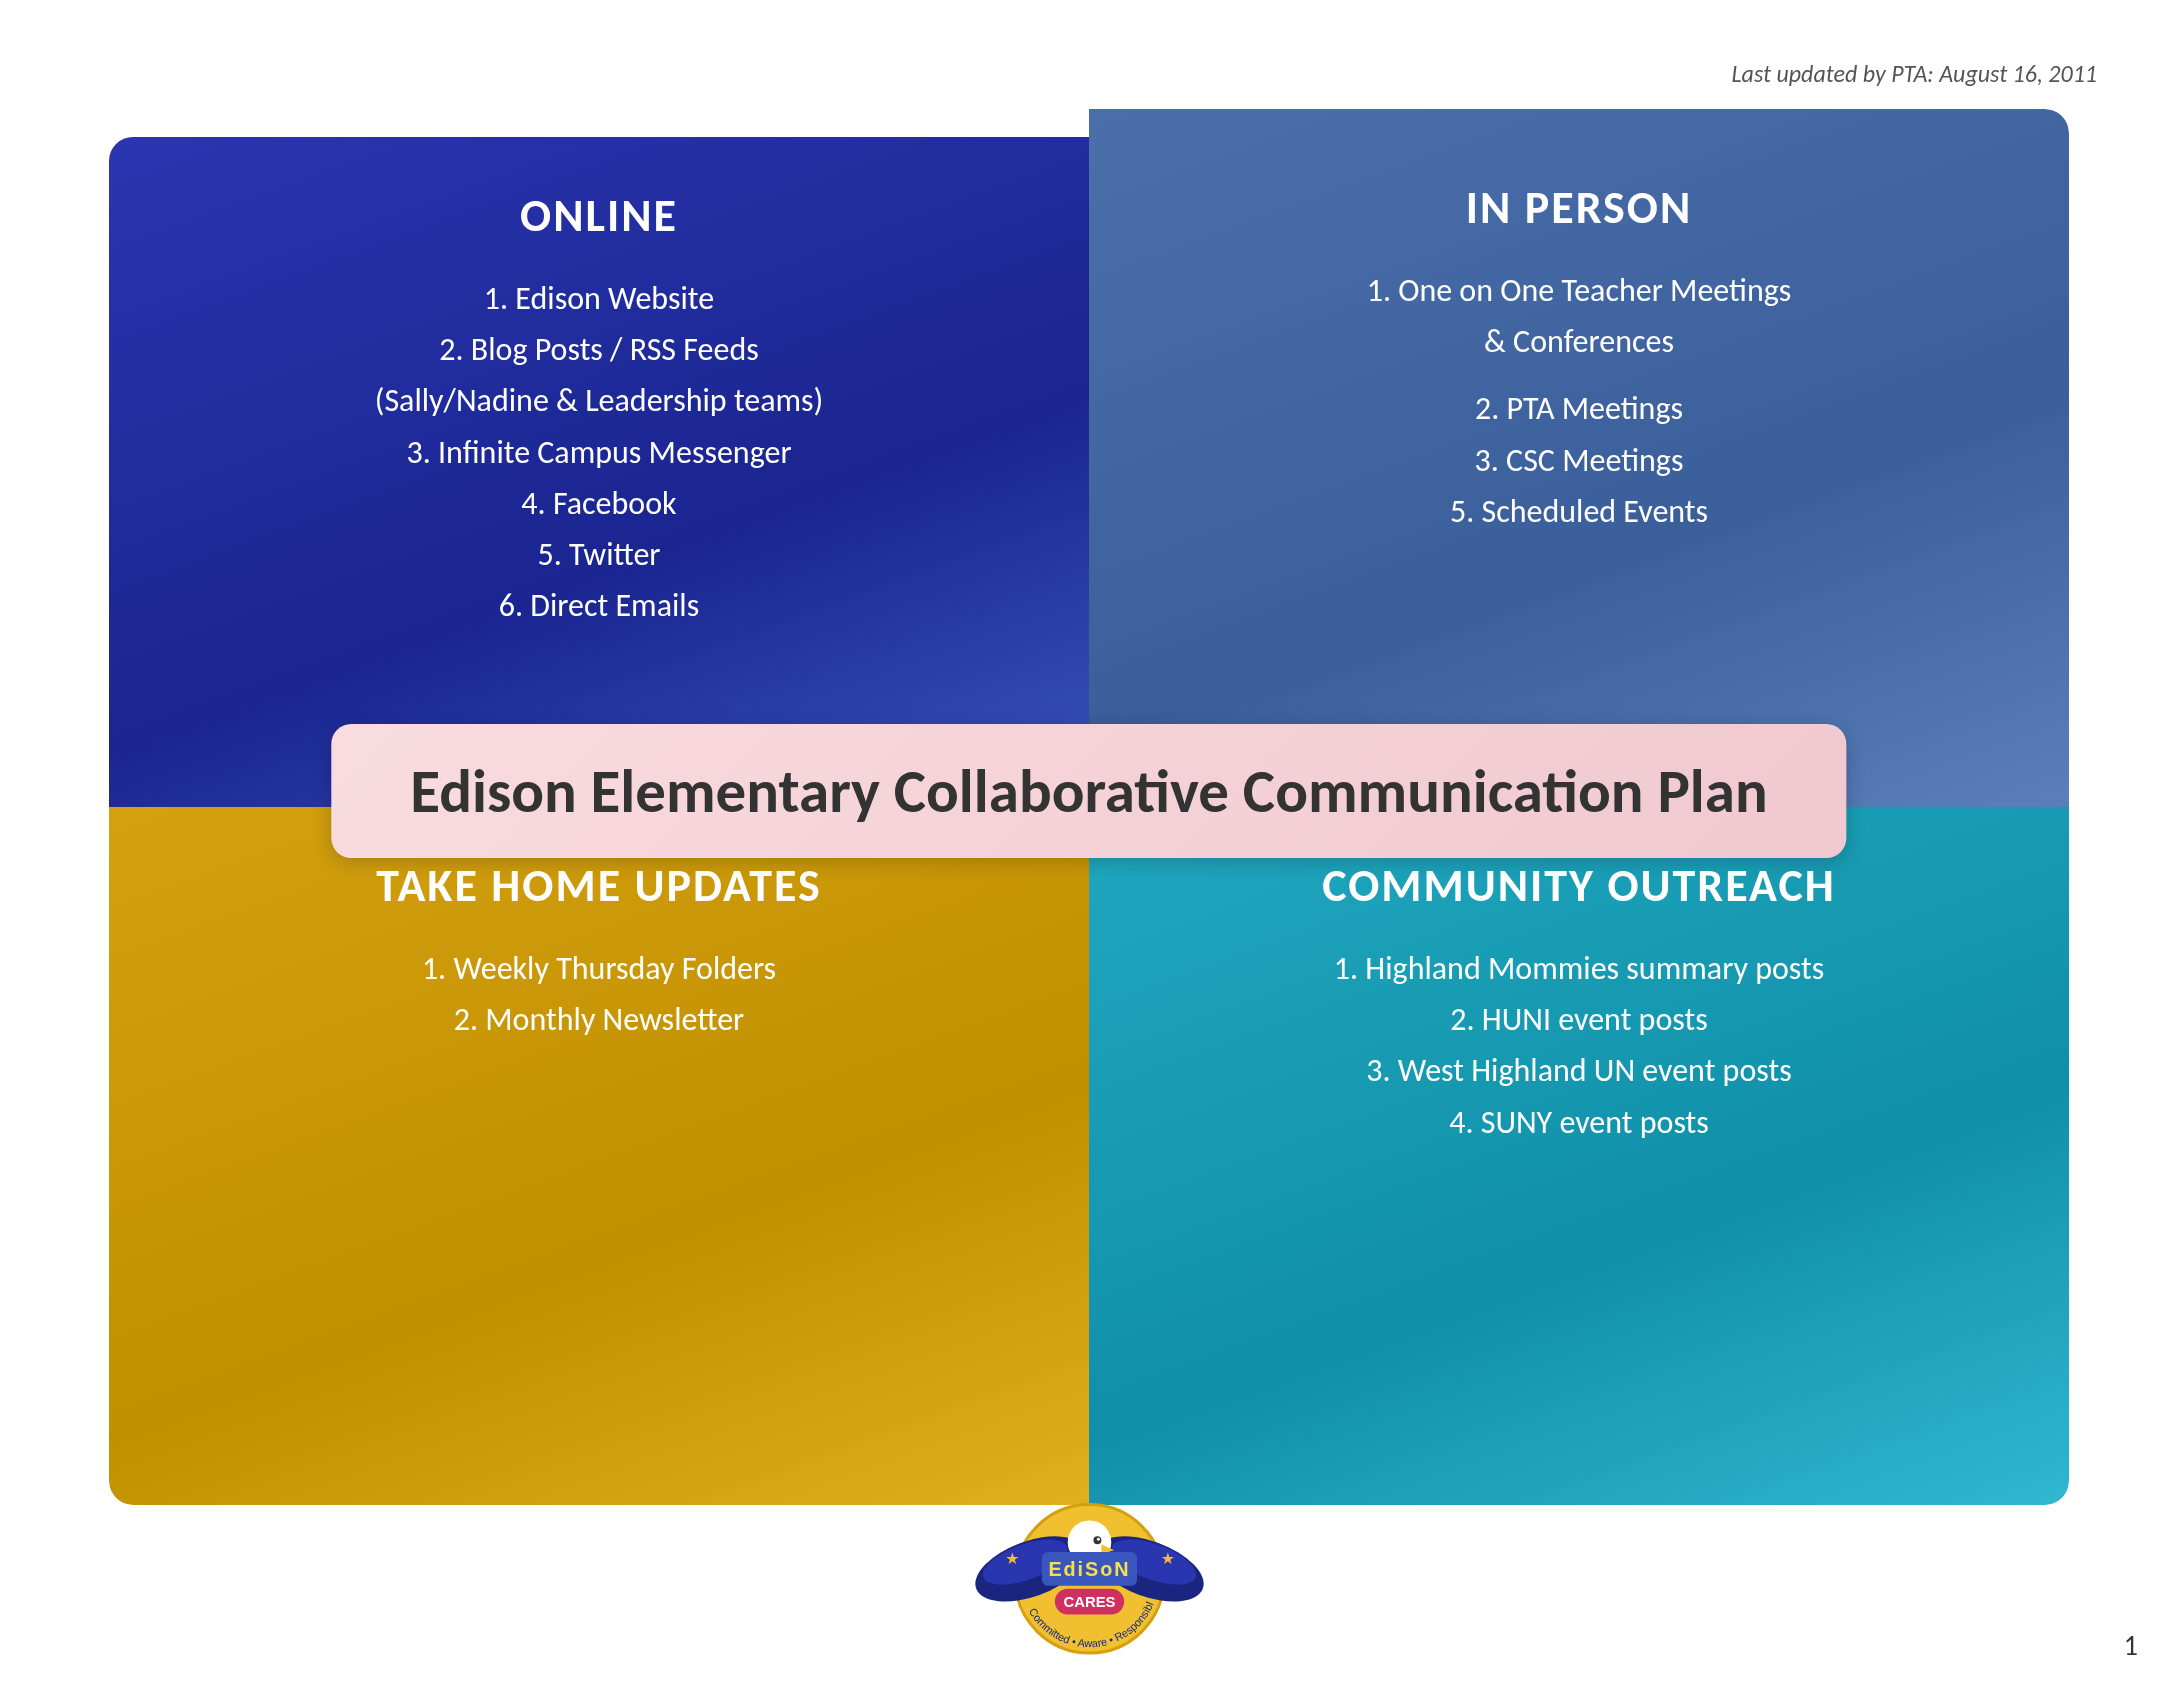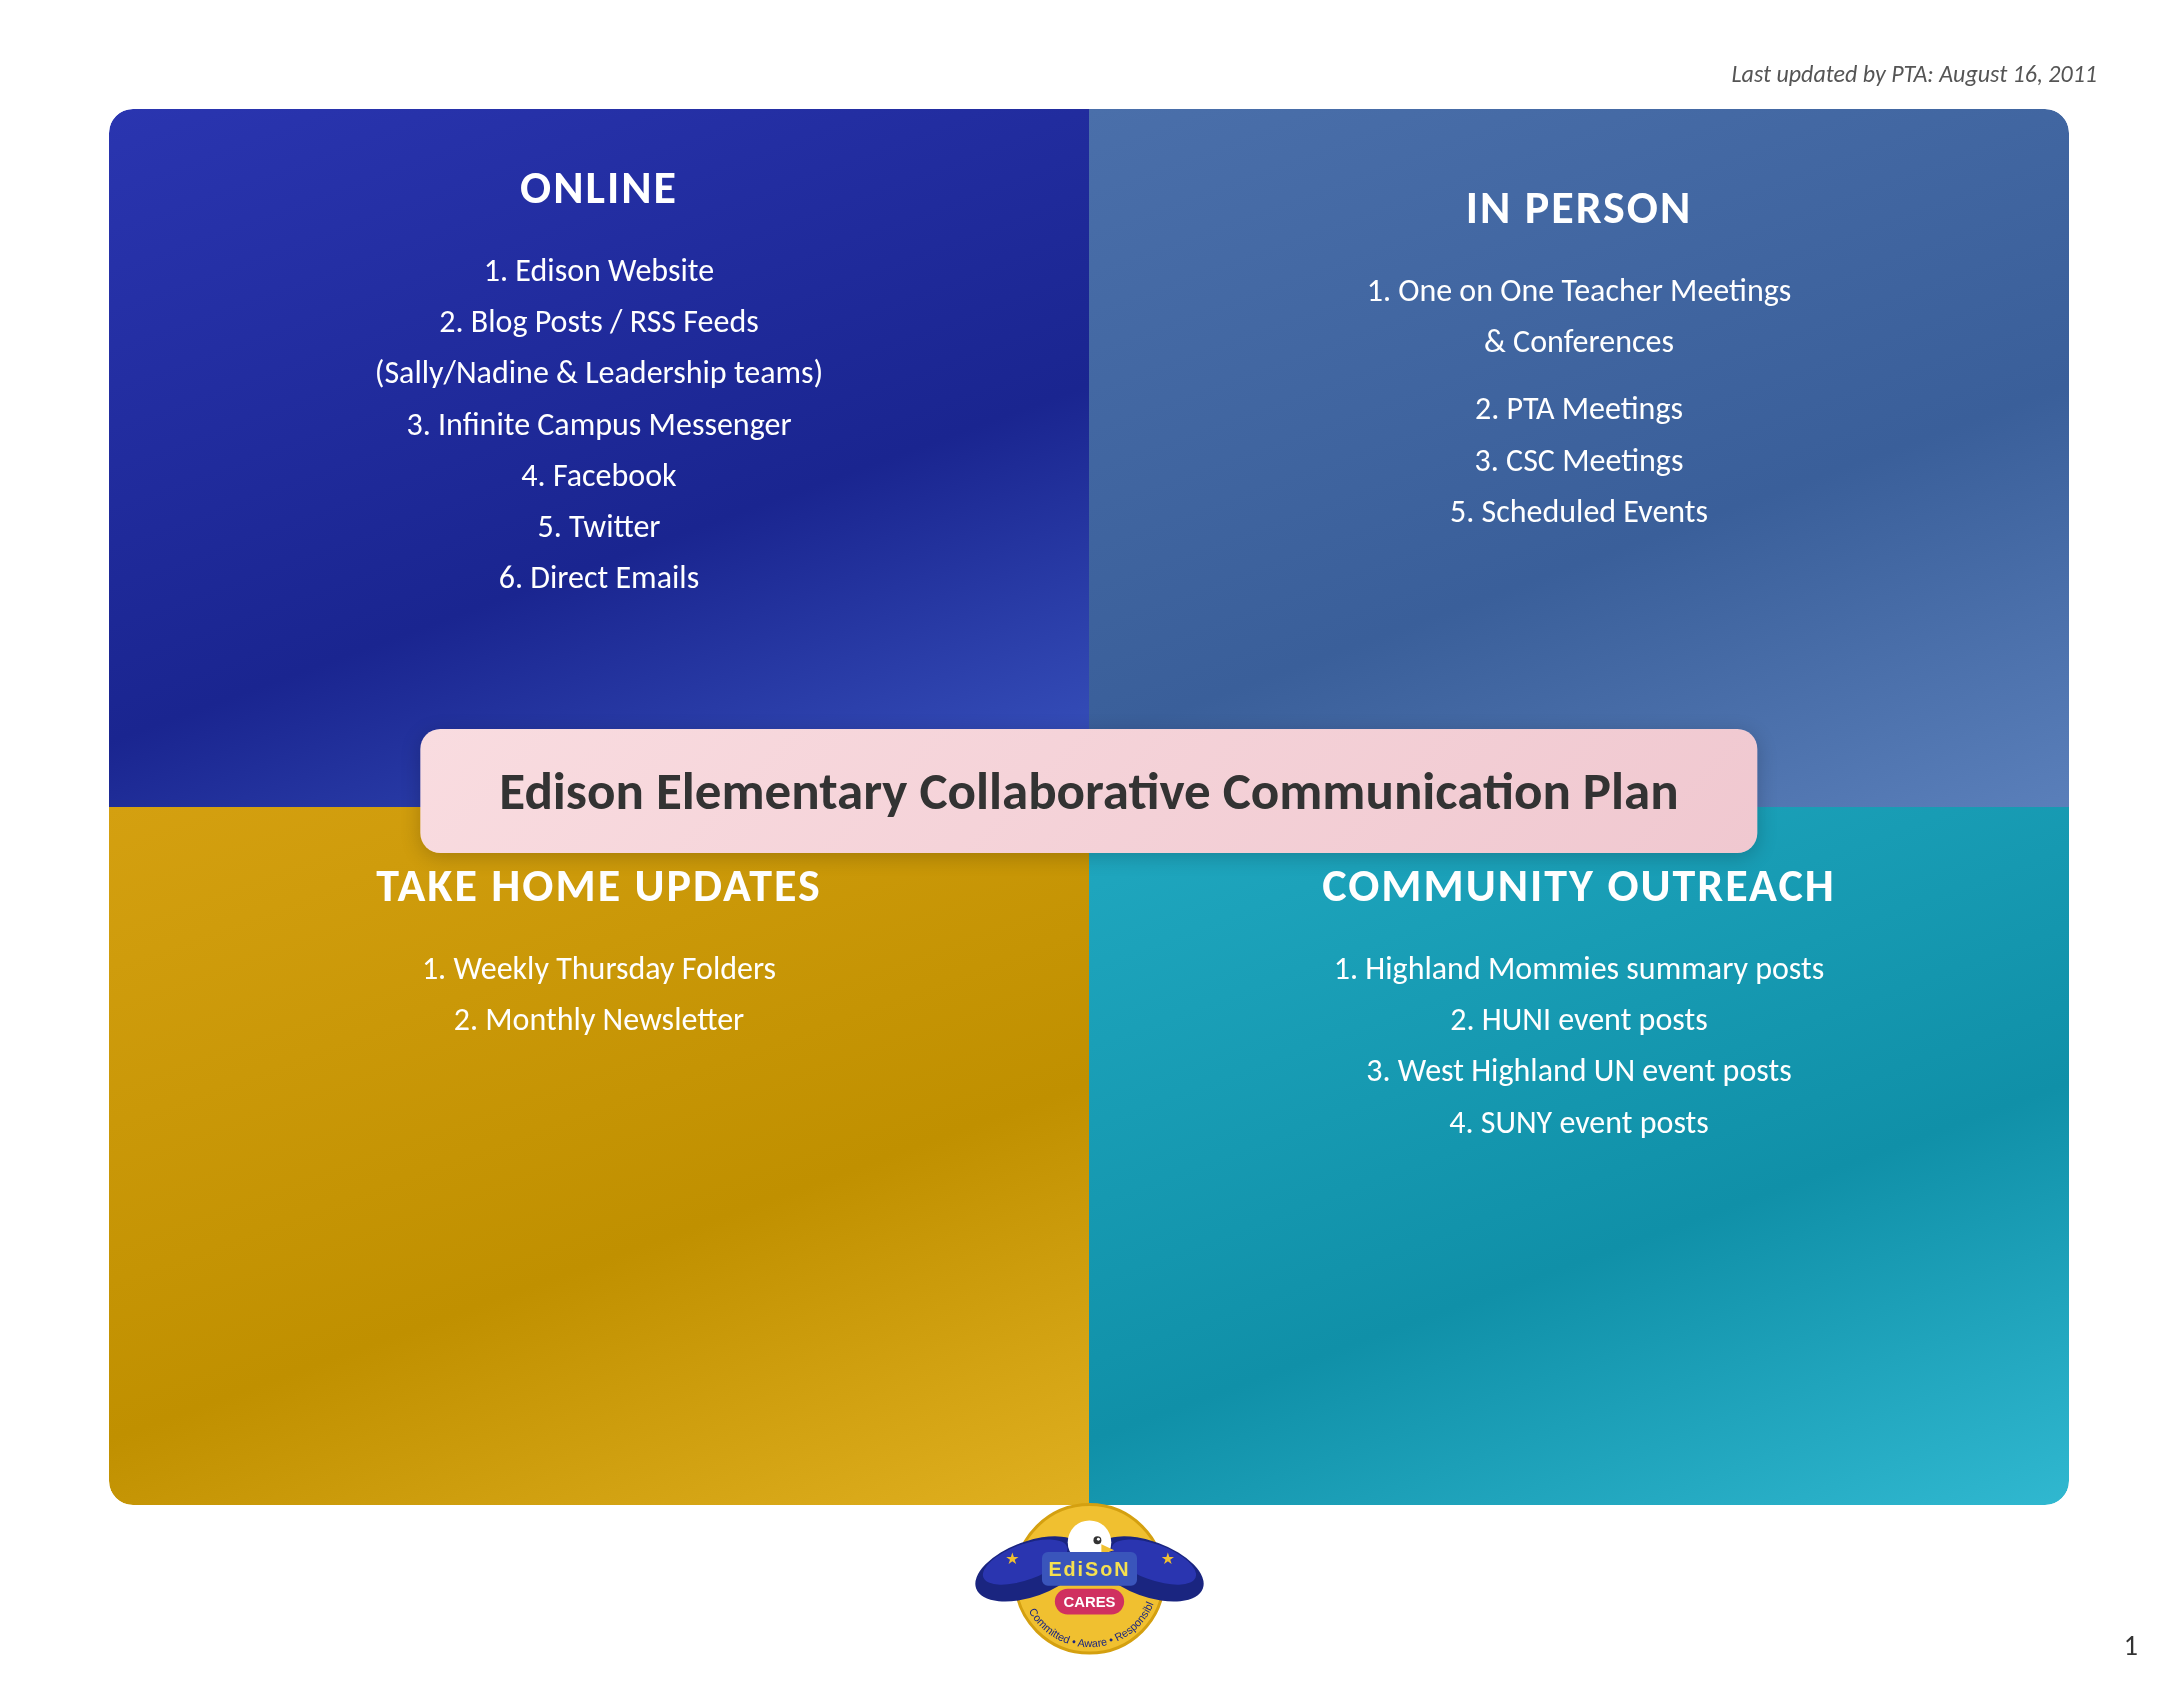--- a/index.html
+++ b/index.html
@@ -39,21 +39,21 @@
       z-index: 10;
       background: #f2d0d8;
       background: linear-gradient(135deg, #f9dce0 0%, #f0c8d0 100%);
       border-radius: 20px;
       padding: 30px 79px;
       box-shadow: 0 4px 20px rgba(0,0,0,0.2);
       white-space: nowrap;
     }
 
     .center-banner-text {
-      font-size: 53px;
+      font-size: 61px;
       font-weight: bold;
       color: #333;
       text-align: center;
     }
 
     
     .grid {
       position: absolute;
       top: 109px;
       left: 109px;
@@ -69,20 +69,21 @@
 
     
     .quadrant-online {
       background: linear-gradient(160deg, #2a35b0 0%, #1a2590 60%, #3a55c0 100%);
       padding: 50px 59px;
       display: flex;
       flex-direction: column;
       align-items: center;
       border-radius: 24px 0 0 0;
       position: relative;
+      margin-top: 28px;
     }
 
     
     .quadrant-inperson {
       background: linear-gradient(160deg, #4a6faa 0%, #3a5f9a 60%, #5a7fba 100%);
       padding: 70px 59px;
       display: flex;
       flex-direction: column;
       align-items: center;
       border-radius: 0 24px 0 0;

